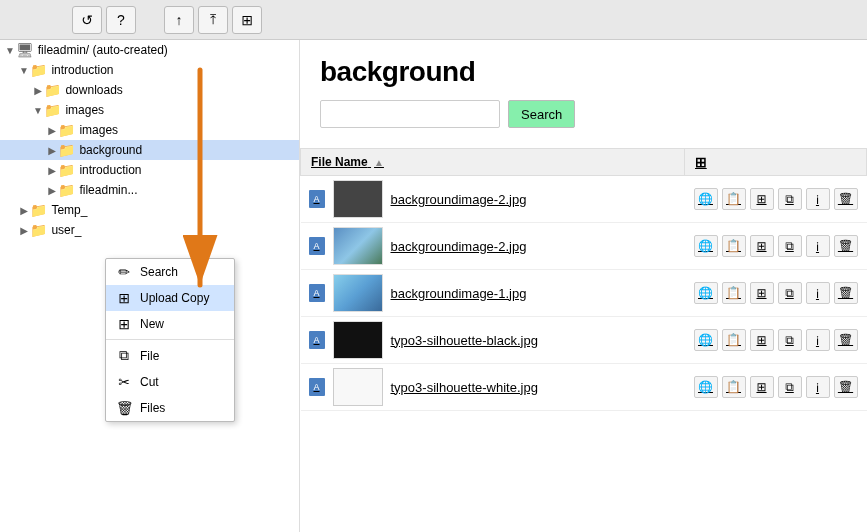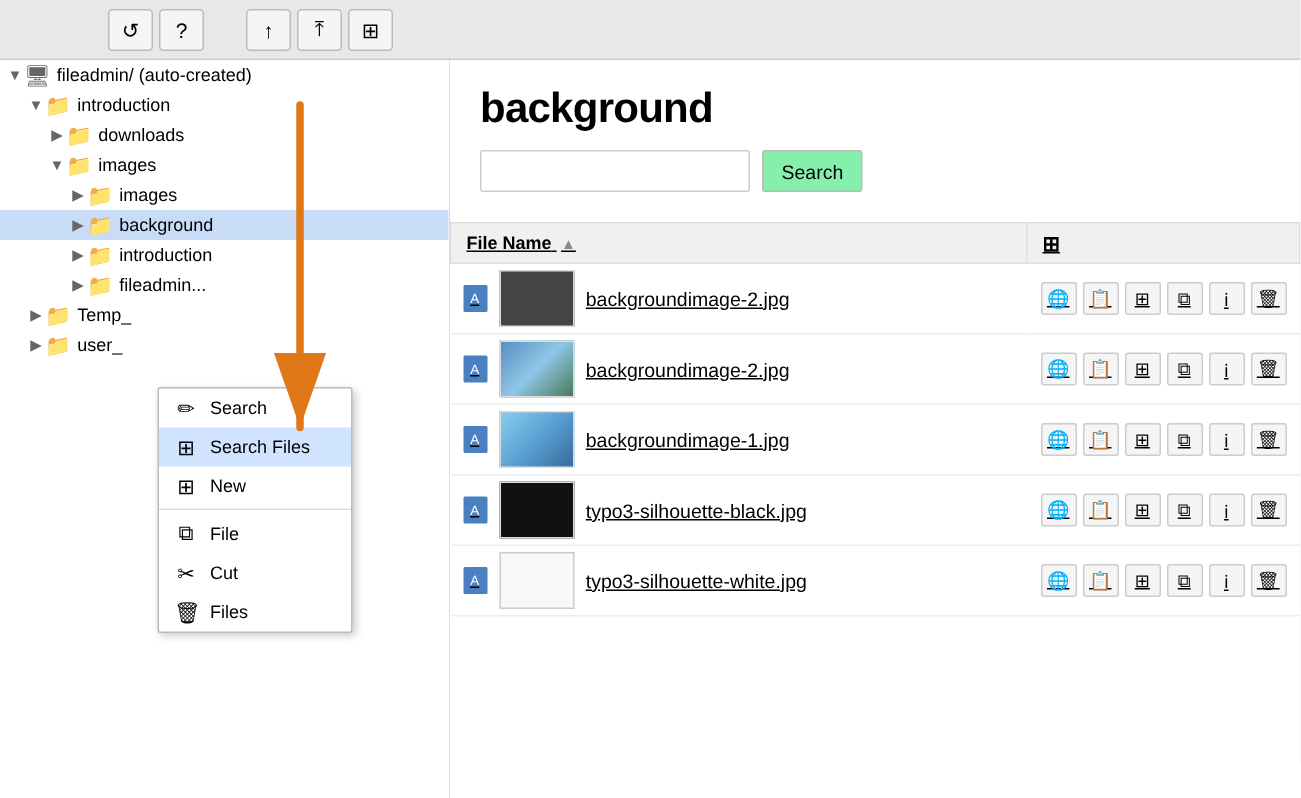--- a/index.html
+++ b/index.html
@@ -303,21 +303,21 @@
         </div>
       </div>
 
     <div class="context-menu" id="ctx-menu">
     <div class="context-menu-item">
           <span class="ctx-icon">✏</span>
           <span>Search</span>
         </div>
         <div class="context-menu-item highlighted">
           <span class="ctx-icon">⊞</span>
-          <span>Search Files</span>
+          <span>Upload Copy</span>
         </div>
         <div class="context-menu-item">
           <span class="ctx-icon">⊞</span>
           <span>New</span>
         </div>
         <div class="context-menu-separator"></div>
         <div class="context-menu-item">
           <span class="ctx-icon">⧉</span>
           <span>File</span>
         </div>

